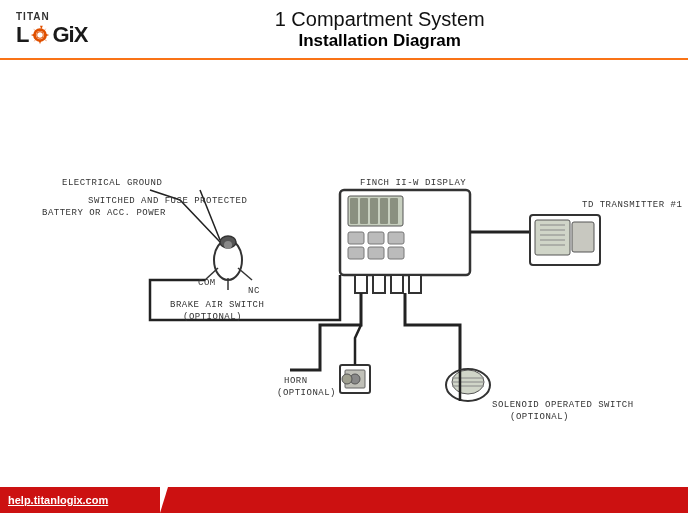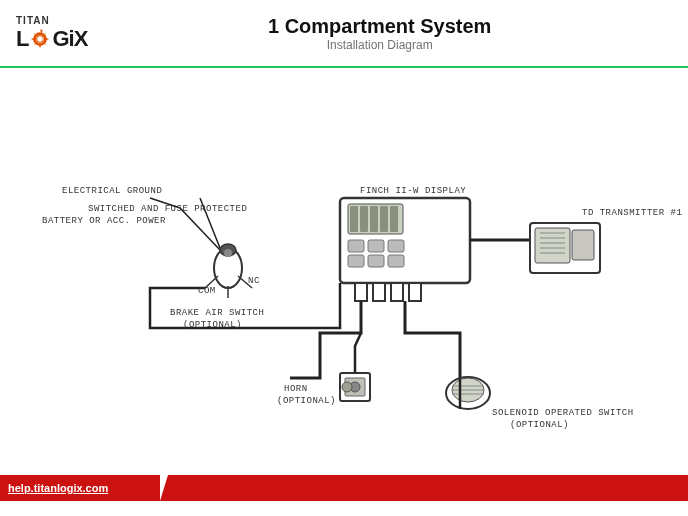--- a/index.html
+++ b/index.html
@@ -10,22 +10,22 @@
       font-family: Arial, sans-serif;
       overflow: hidden;
       position: relative;
     }
 
     
     .header {
       display: flex;
       align-items: center;
       padding: 8px 16px;
-      border-bottom: 2px solid #22c55e;
-      height: 68px;
+      border-bottom: 2px solid #f97316;
+      height: 60px;
     }
     .logo-container {
       display: flex;
       flex-direction: column;
       align-items: flex-start;
     }
     .logo-titan {
       font-size: 10px;
       font-weight: bold;
       color: #333;
@@ -43,41 +43,41 @@
       width: 22px;
       height: 22px;
       margin: 0 1px;
     }
     .header-title {
       flex: 1;
       text-align: center;
     }
     .header-title h1 {
       font-size: 20px;
+      font-weight: normal;
+      color: #111;
+    }
+    .header-title h2 {
+      font-size: 17px;
       font-weight: bold;
-      color: #111;
-    }
-    .header-title h2 {
-      font-size: 12px;
-      font-weight: normal;
-      color: #737373;
+      color: #000000;
     }
 
     
     .diagram-area {
       width: 592px;
       height: 430px;
       position: relative;
       background: #fff;
     }
 
     
     .footer {
       position: absolute;
-      bottom: 15px;
+      bottom: 3px;
       left: 0;
       width: 688px;
       height: 26px;
       background: #fff;
       display: flex;
       align-items: center;
       margin-top: 8px;
     }
     .footer-red {
       background: #cc1111;
@@ -226,21 +226,21 @@
   </svg>
 
   <div class="label" style="left:62px; top:118px;">ELECTRICAL GROUND</div>
 
   <div class="label" style="left:42px; top:136px;margin-left:46px;">SWITCHED AND FUSE PROTECTED</div>
 
   <div class="label" style="left:42px; top:148px;">BATTERY OR ACC. POWER</div>
 
   <div class="label" style="left:198px; top:218px;">COM</div>
 
-  <div class="label" style="left:248px; top:208px;">NC</div>
+  <div class="label" style="left:248px; top:226px;">NC</div>
 
   <div class="label" style="left:170px; top:240px;">BRAKE AIR SWITCH</div>
 
   <div class="label" style="left:183px; top:252px;">(OPTIONAL)</div>
 
   <div class="label" style="left:360px; top:118px;">FINCH II-W DISPLAY</div>
 
   <div class="label" style="left:537px; top:140px;margin-left:45px;">TD TRANSMITTER #1</div>
 
   <div class="label" style="left:284px; top:316px;">HORN</div>

